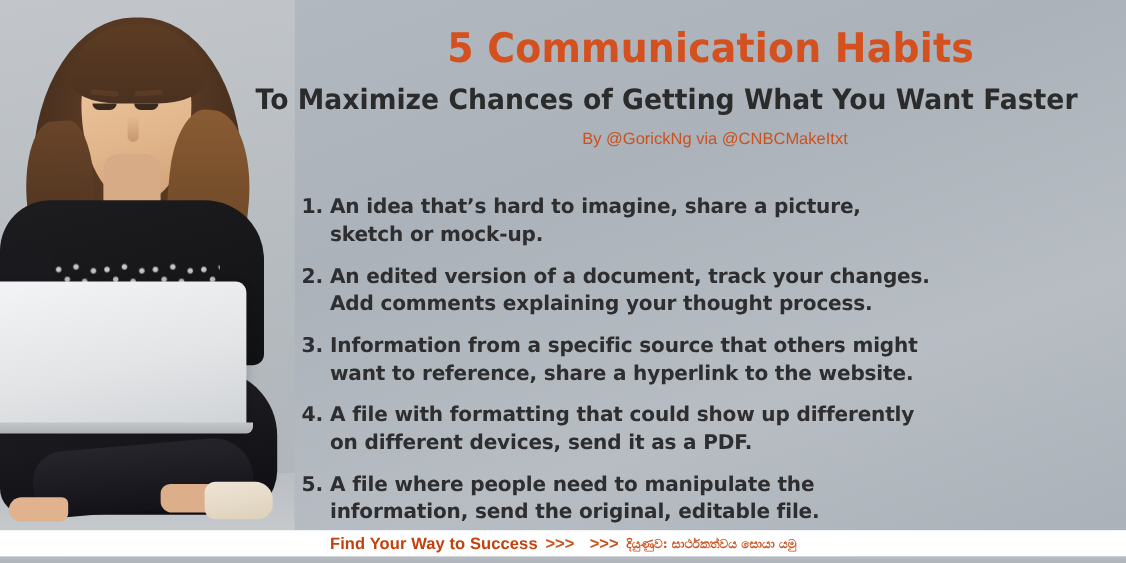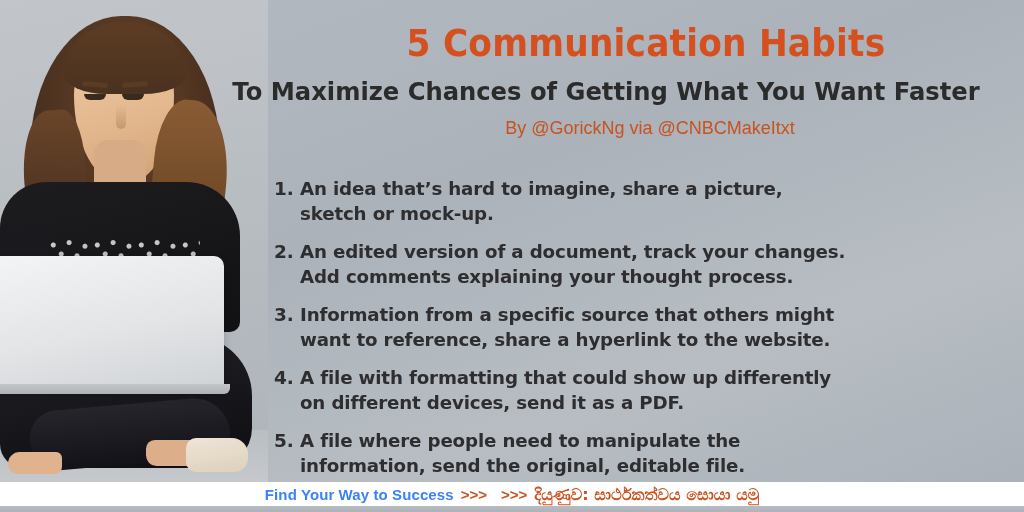--- a/index.html
+++ b/index.html
@@ -151,21 +151,21 @@
     position:absolute; left:-72px; right:8px; top:76px;
     text-align:center;
     font-size:25.5px; font-weight:bold;
     color:#2b2b2b;
     font-family:"DejaVu Sans", sans-serif;
     transform:scaleX(.95);
   }
   #byline {
     position:absolute; left:8px; right:0; top:118px;
     text-align:center;
-    font-size:18px; font-weight:normal;
+    font-size:15px; font-weight:normal;
     color:#c9521f;
     font-family:"Liberation Sans", sans-serif;
   }
   #lead {
     position:absolute; left:6px; top:146px;
     font-size:19px; color:#cf5423;
     font-family:"Liberation Sans", sans-serif;
     letter-spacing:.3px;
   }
   #list {
@@ -196,32 +196,32 @@
 
   
   #footer {
     position:absolute; left:0; right:0; top:482px; height:24px;
     background:#ffffff;
     display:flex; align-items:center; justify-content:center;
     gap:0px;
   }
   .f-txt {
     font-size:15px; font-weight:bold;
-    color:#3b82f6;
+    color:#c2410c;
     font-family:"Liberation Sans", sans-serif;
     white-space:nowrap;
     letter-spacing:.1px;
   }
   .f-sep {
     font-size:15px; font-weight:bold; color:#c9521f;
     font-family:"Liberation Sans", sans-serif;
     padding:0 7px;
   }
   .f-si {
-    font-size:16px; font-weight:bold; color:#c9521f;
+    font-size:11px; font-weight:bold; color:#c9521f;
     font-family:"DejaVu Sans", sans-serif;
     white-space:nowrap;
   }
   #bottom-strip {
     position:absolute; left:0; right:0; top:506px; height:6px;
     background:linear-gradient(180deg,#b6bcc2,#adb3b9);
   }
 </style>
 </head>
 <body>

